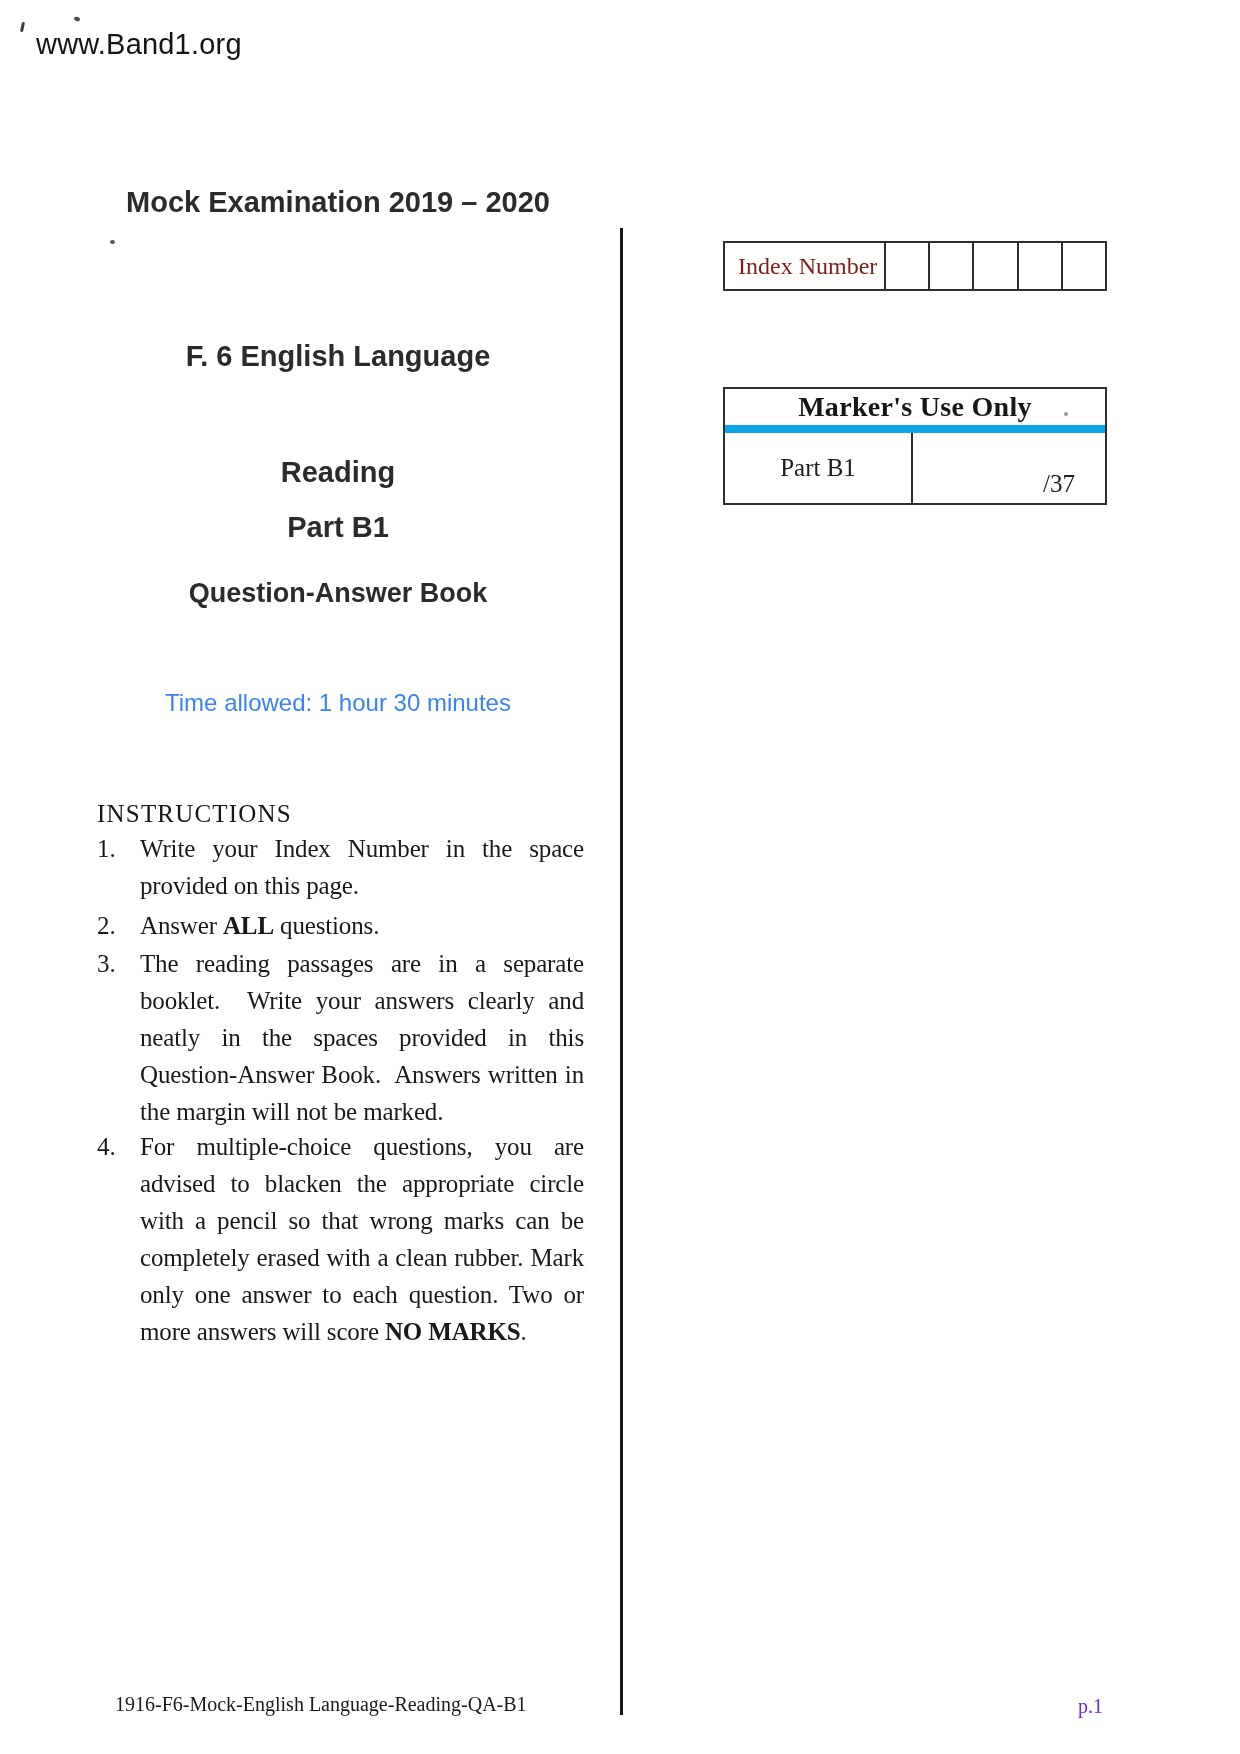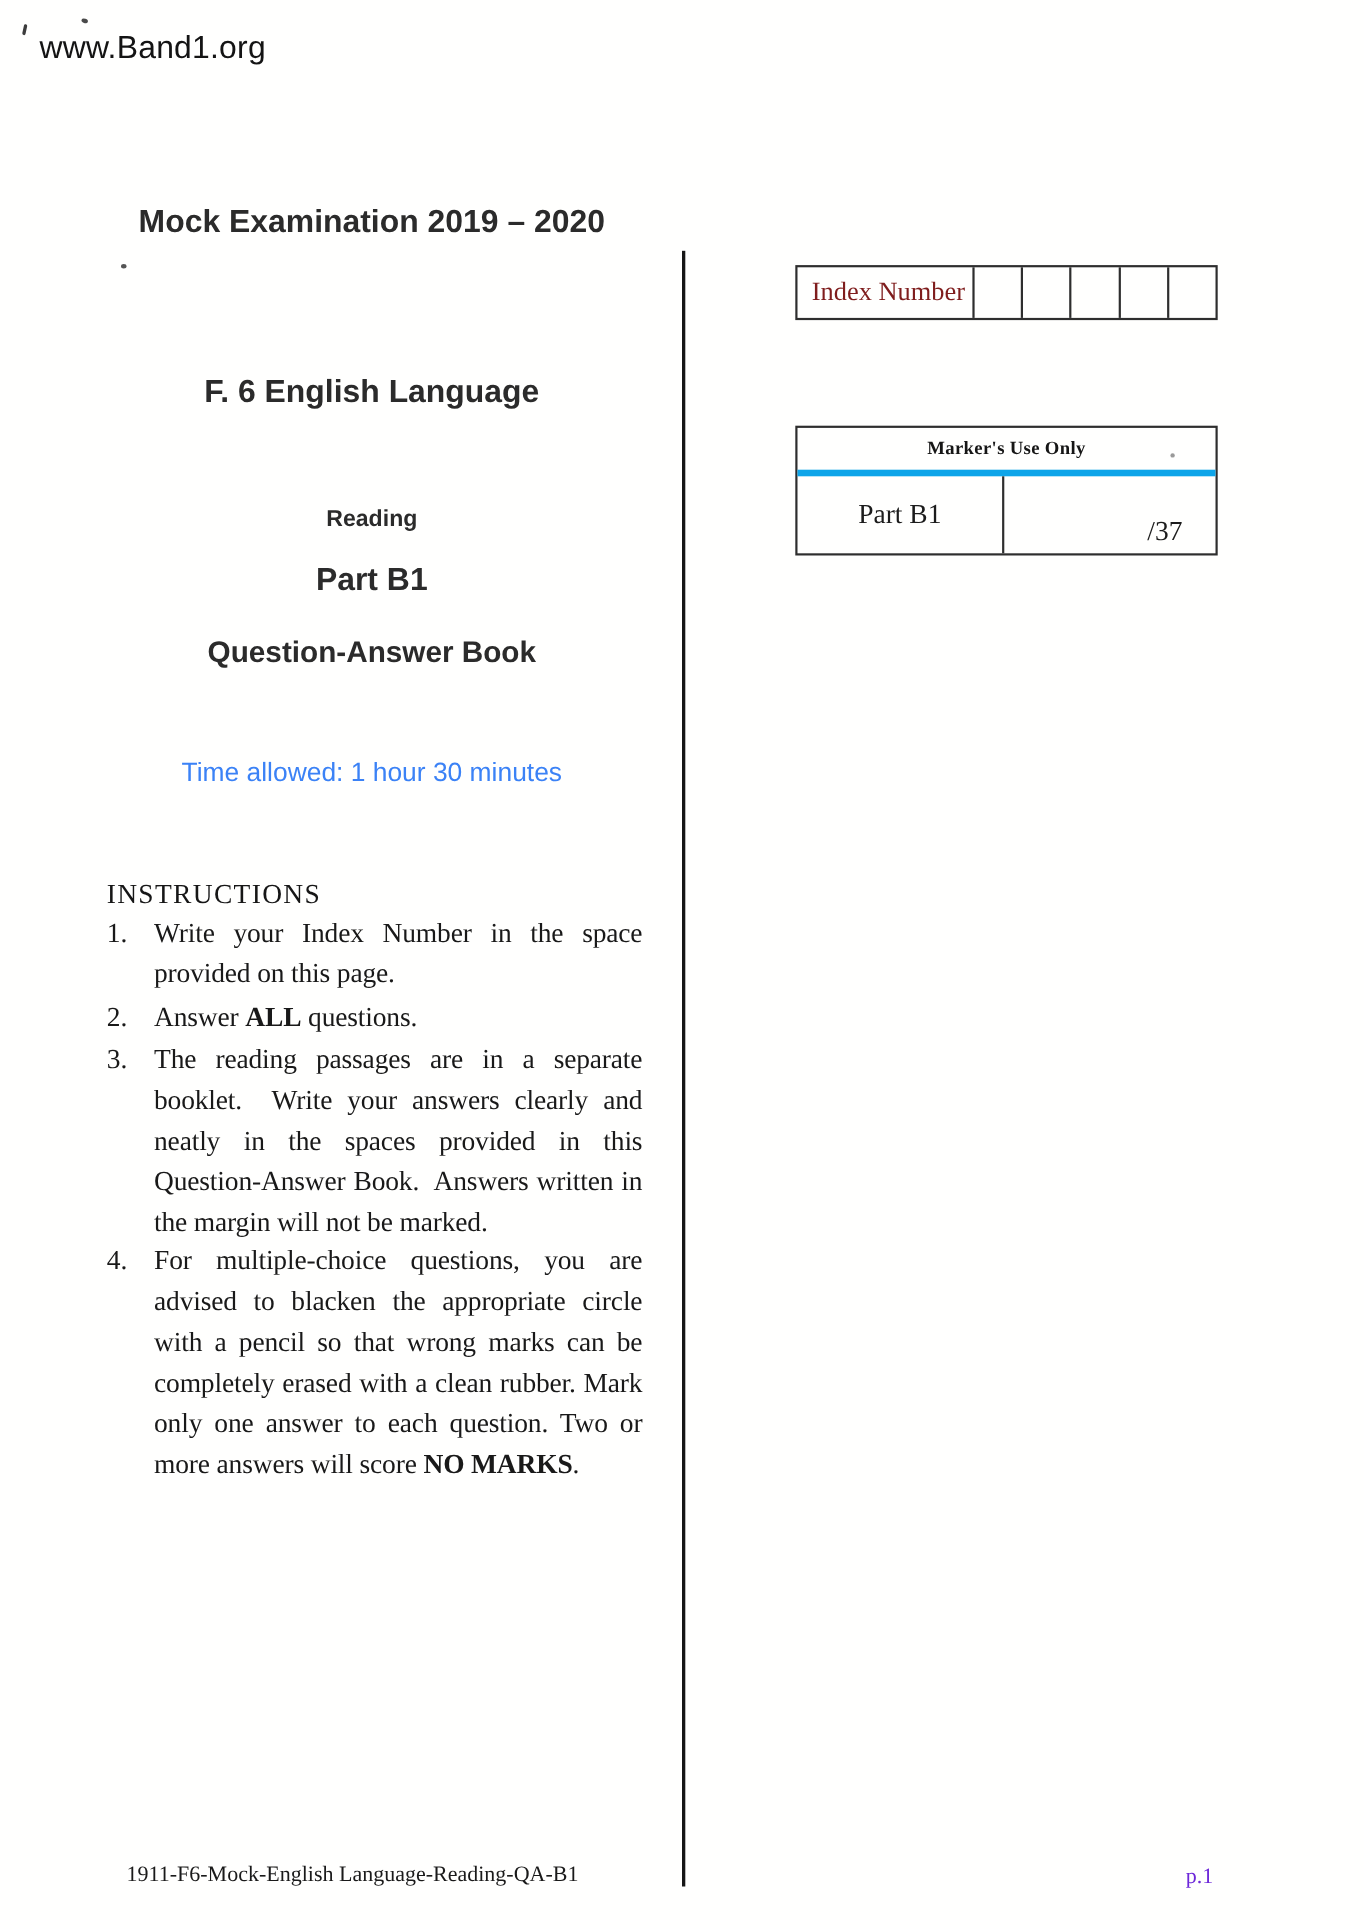--- a/index.html
+++ b/index.html
@@ -15,21 +15,21 @@
     left:36px; top:28px; font-family:"Liberation Sans", sans-serif;
     font-size:29px; color:#141414; letter-spacing:0.2px;
   }
 
   
   .cblock { left:60px; width:556px; text-align:center;
     font-family:"Liberation Sans", sans-serif; font-weight:bold; color:#2b2b2b; }
   .school-block { top:184px; font-size:29px; line-height:37px; }
   .t-subject { top:339px; font-size:29px; line-height:34px; }
   .t-paper   { top:400px; font-size:29px; line-height:34px; }
-  .t-comp    { top:455px; font-size:21px; line-height:34px;text-align:center; }
+  .t-comp    { top:455px; font-size:29px; line-height:34px;text-align:center; }
   .t-part    { top:510px; font-size:29px; line-height:34px; }
   .t-book    { top:576px; font-size:27px; line-height:34px; }
   .t-time    { top:688px; font-size:24px; line-height:30px; font-weight:normal; color:#3b82f6; }
 
   
   .idxbox {
     left:723px; top:241px; width:384px; height:50px;
     border:2px solid #2e2e2e; display:flex; align-items:stretch;
   }
   .idxlabel {
@@ -37,23 +37,23 @@
     font-size:24px; color:#7f1d1d;
   }
   .idxcell { flex:1; border-left:2px solid #2e2e2e; }
 
   
   .marker {
     left:723px; top:387px; width:384px; height:118px;
     border:2px solid #2e2e2e; display:flex; flex-direction:column;
   }
   .mhead {
-    height:44px; border-bottom:6px solid #0ea5e9;
+    height:44px; border-bottom:8px solid #0ea5e9;
     display:flex; align-items:center; justify-content:center;
-    font-weight:bold; font-size:17px; color:#161616; letter-spacing:0.3px;
+    font-weight:bold; font-size:28px; color:#161616; letter-spacing:0.3px;
   }
   .mrow { flex:1; display:flex; }
   .mcell-label {
     width:188px; border-right:2px solid #2e2e2e;
     display:flex; align-items:center; justify-content:center; font-size:25px;
   }
   .mcell-score {
     flex:1; display:flex; align-items:center; justify-content:flex-end;
     padding-right:30px; font-size:25px;margin-top:32px;
   }
@@ -141,16 +141,16 @@
     <div class="txt"><span>The reading passages are in a separate booklet.  Write your answers clearly and neatly in the spaces provided in this Question-Answer Book.  Answers written in the margin will not be marked.</span><b></b><span></span></div>
   </div>
 
   <div class="abs ins-item" style="top:1128px">
     <span class="num">4.</span>
     <div class="txt"><span>For multiple-choice questions, you are advised to blacken the appropriate circle with a pencil so that wrong marks can be completely erased with a clean rubber. Mark only one answer to each question. Two or more answers will score </span><b>NO MARKS</b><span>.</span></div>
   </div>
 
   <div class="abs divider"></div>
 
-  <div class="abs footer-code">1911-F6-Mock-English Language-Reading-QA-B1</div>
+  <div class="abs footer-code">1916-F6-Mock-English Language-Reading-QA-B1</div>
   <div class="abs page-num">p.1</div>
 
 </div>
 
 </body></html>

